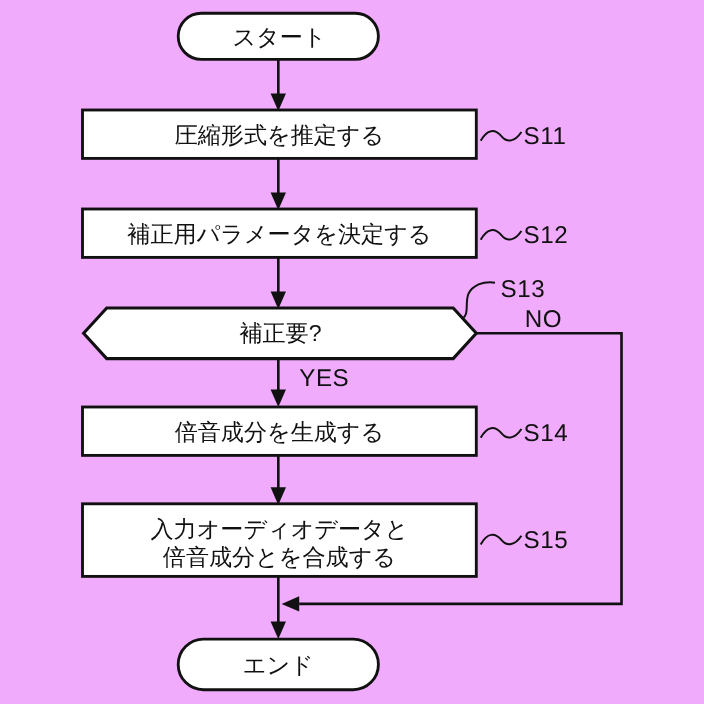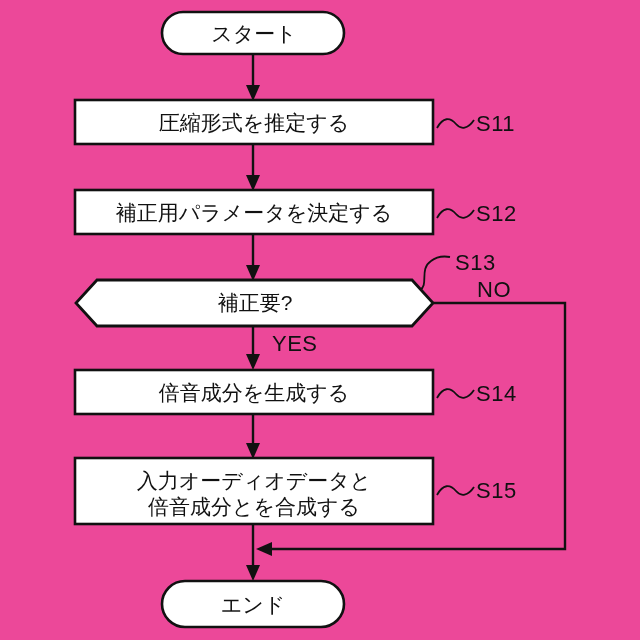--- a/index.html
+++ b/index.html
@@ -3,21 +3,21 @@
 <meta charset="utf-8">
 <style>
   html, body {
     margin: 0;
     padding: 0;
     background: #ffffff;
   }
   .page {
     width: 640px;
     height: 640px;
-    background: #ec4899;
+    background: #f0abfc;
     position: relative;
     overflow: hidden;
   }
   svg { display: block; }
   .shape {
     fill: #ffffff;
     stroke: #111111;
     stroke-width: 2.6;
   }
   .hex {

